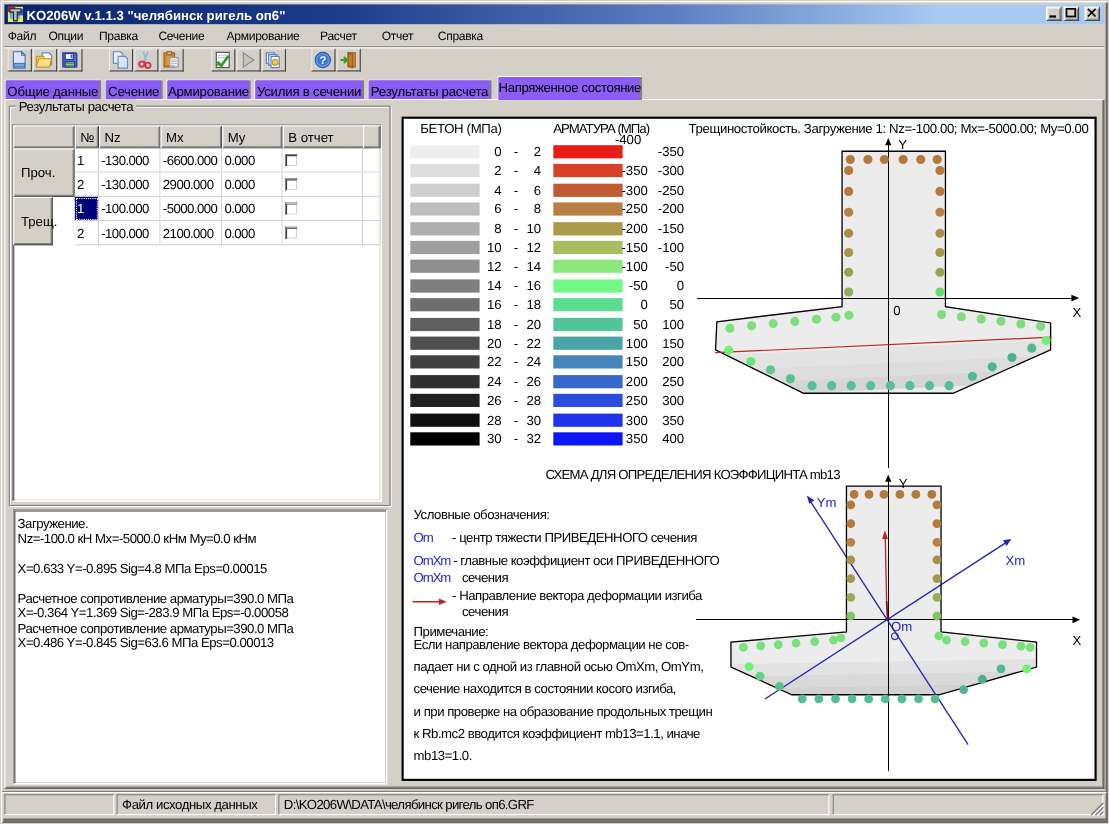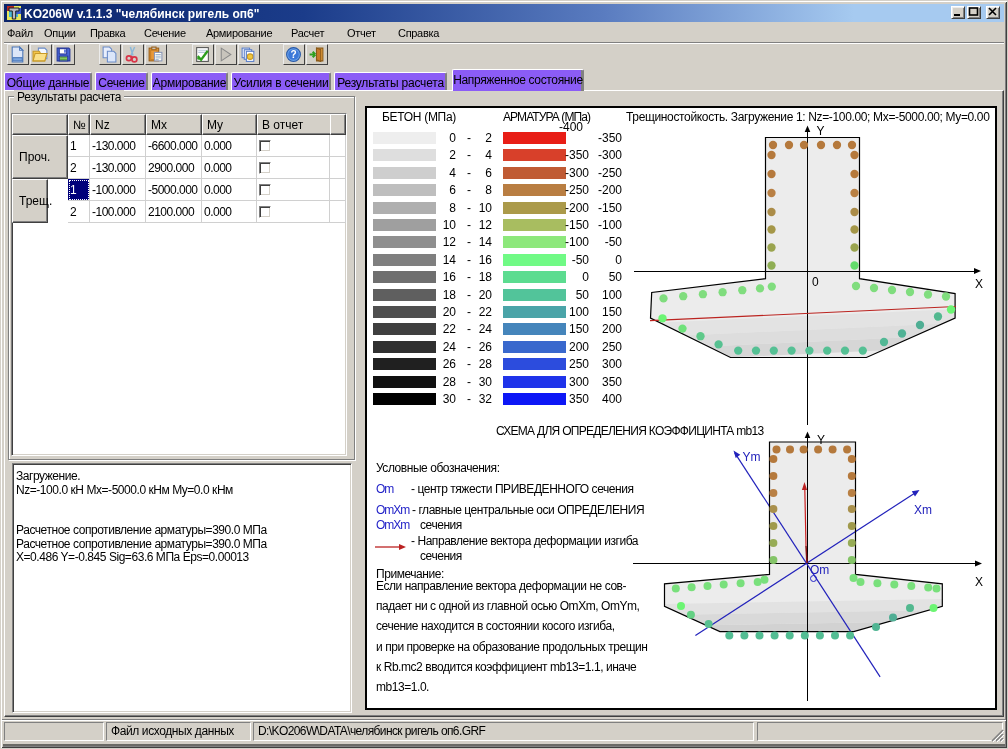--- a/index.html
+++ b/index.html
@@ -229,22 +229,24 @@
   </div>
 <div class="dcell" style="left:257px;top:201px;width:73px;height:22px">
     <div class="cb"></div>
   </div>
 <div class="dcell" style="left:330px;top:201px;width:16px;height:22px"></div>
 
 <div class="sunk" style="left:12px;top:463px;width:340px;height:250px;background:#fff;font-size:12px;line-height:13.55px;letter-spacing:-0.45px;padding:6px 0 0 3px;">
 <div>Загружение.</div>
     <div>Nz=-100.0 кН Mx=-5000.0 кНм My=0.0 кНм</div>
     <div>&nbsp;</div>
+    <div>X=0.633 Y=-0.895 Sig=4.8 МПа Eps=0.00015</div>
     <div>&nbsp;</div>
     <div>Расчетное сопротивление арматуры=390.0 МПа</div>
+    <div>X=-0.364 Y=1.369 Sig=-283.9 МПа Eps=-0.00058</div>
     <div>Расчетное сопротивление арматуры=390.0 МПа</div>
     <div>X=0.486 Y=-0.845 Sig=63.6 МПа Eps=0.00013</div>
 </div>
 
 <div class="abs" style="left:365px;top:106px;width:632px;height:604px;background:#fff;border:2px solid #000;"></div>
 <div class="abs" style="left:382px;top:110px;font-size:12px;letter-spacing:-0.3px;">БЕТОН (МПа)</div>
 <div class="abs" style="left:503px;top:110px;font-size:12px;letter-spacing:-0.9px;">АРМАТУРА (МПа)</div>
 <div class="abs" style="left:626px;top:110px;font-size:12px;white-space:nowrap;letter-spacing:-0.35px;">Трещиностойкость. Загружение 1: Nz=-100.00; Mx=-5000.00; My=0.00</div>
 <div class="band" style="left:373px;top:132px;width:63px;background:#eeeeee"></div>
 <div class="slab" style="left:434px;top:131px;width:22px;text-align:right">0</div>
@@ -509,21 +511,21 @@
 <circle cx="850.1" cy="635.4" r="4.0" fill="#53bd93"></circle>
 <circle cx="876.0" cy="627.0" r="4.0" fill="#50b593"></circle>
 <circle cx="893.0" cy="617.5" r="4.0" fill="#4fae94"></circle>
 <circle cx="910.0" cy="608.0" r="4.0" fill="#52b88f"></circle>
 </svg>
 
 <div class="rtxt" style="left:376px;top:461px">Условные обозначения:</div>
 <div class="rtxt blue" style="left:376px;top:482px">Om</div>
 <div class="rtxt" style="left:411px;top:482px">- центр тяжести ПРИВЕДЕННОГО сечения</div>
 <div class="rtxt blue" style="left:376px;top:503px">OmXm</div>
-<div class="rtxt" style="left:412px;top:503px">- главные центральные оси ОПРЕДЕЛЕНИЯ</div>
+<div class="rtxt" style="left:412px;top:503px">- главные коэффициент оси ПРИВЕДЕННОГО</div>
 <div class="rtxt blue" style="left:376px;top:518px">OmXm</div>
 <div class="rtxt" style="left:420px;top:518px">сечения</div>
 <svg style="position:absolute;left:374px;top:542px" width="34" height="10" viewBox="0 0 34 10">
     <line x1="1" y1="5" x2="28" y2="5" stroke="#bb2222" stroke-width="1.3"></line>
     <path d="M32,5 l-7,-3 v6 Z" fill="#bb2222"></path>
   </svg>
 <div class="rtxt" style="left:411px;top:534px">- Направление вектора деформации изгиба</div>
 <div class="rtxt" style="left:420px;top:549px">сечения</div>
 <div class="rtxt" style="left:376px;top:567px">Примечание:</div>
 <div class="rtxt" style="left:376px;top:579px">Если направление вектора деформации не сов-</div>

